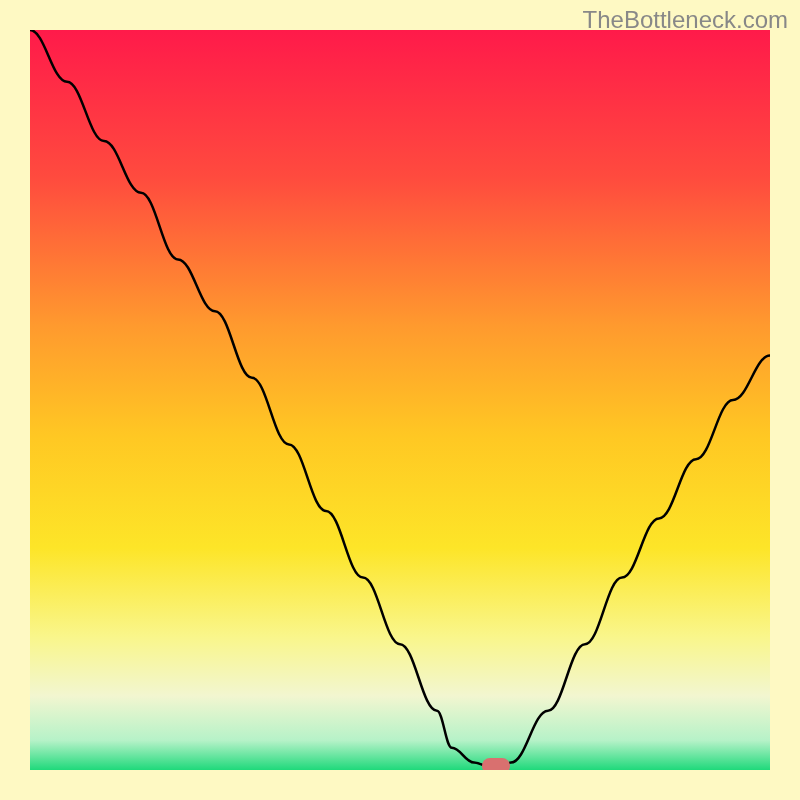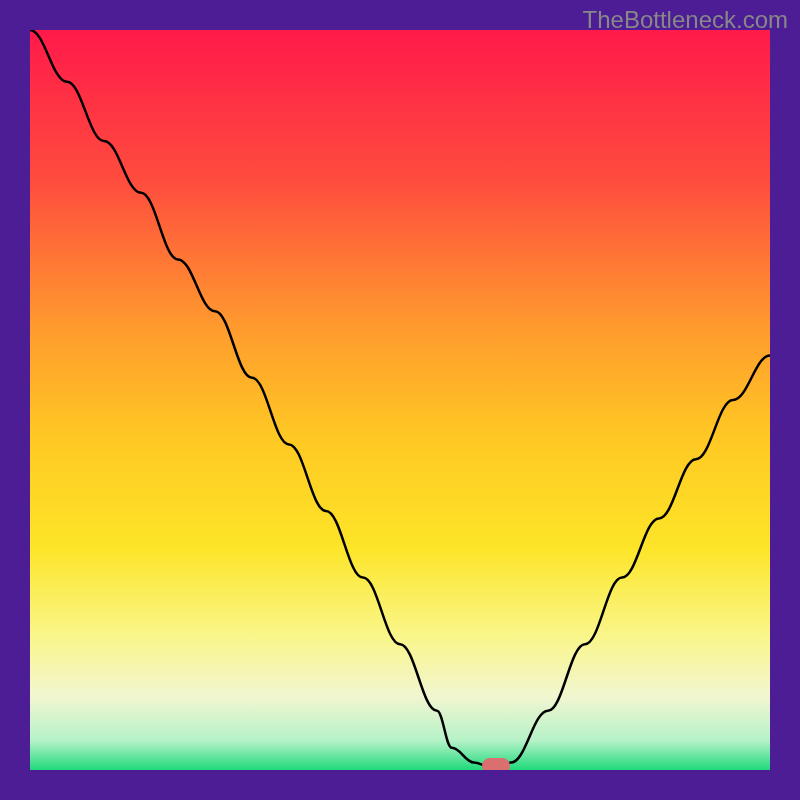--- a/index.html
+++ b/index.html
@@ -7,21 +7,21 @@
     padding: 0;
     background: #fff;
     width: 800px;
     height: 800px;
     overflow: hidden;
   }
   .chart-container {
     position: relative;
     width: 800px;
     height: 800px;
-    background: #4c1d95;
+    background: #fef9c3;
   }
   .watermark {
     position: absolute;
     top: 6px;
     right: 12px;
     color: #888;
     font-family: Arial, Helvetica, sans-serif;
     font-size: 24px;
     z-index: 10;
     font-weight: 500;

